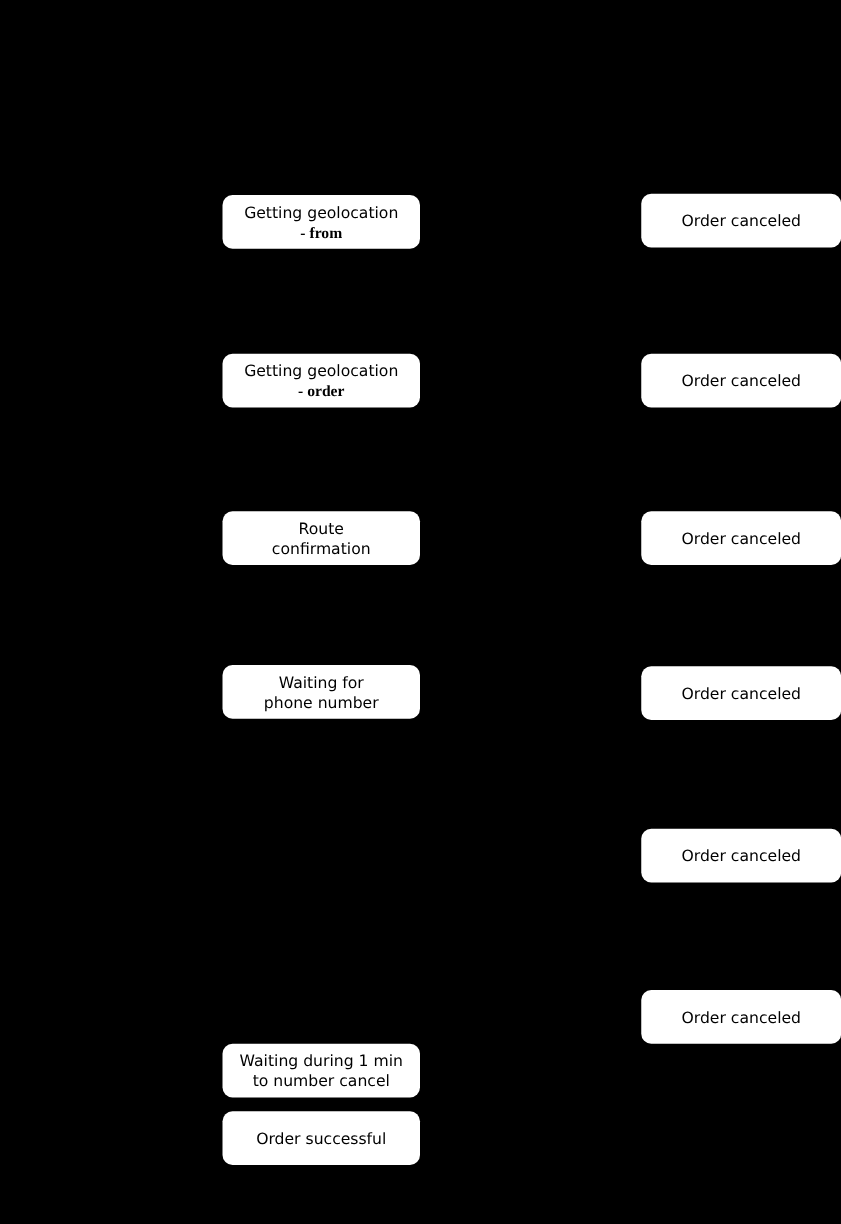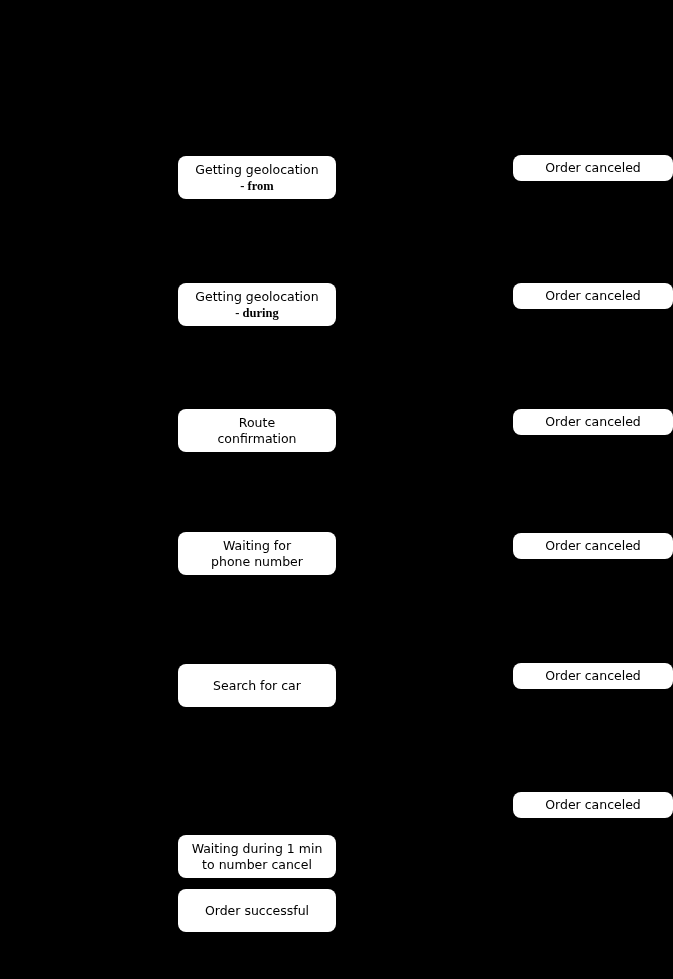--- a/index.html
+++ b/index.html
@@ -36,56 +36,53 @@
   .lcol { left: 162px; width: 158px; height: 43px; }
   .l0 { top: 156px; }
   .l1 { top: 283px; }
   .l2 { top: 409px; }
   .l3 { top: 532px; }
   .l4 { top: 664px; }
   .l5 { top: 835px; }
   .l6 { top: 889px; }
 
   
-  .rcol { left: 497px; width: 160px; height: 26px; text-align: center; }
+  .rcol { left: 497px; width: 160px; height: 43px; text-align: center; }
   .r0 { top: 155px; }
   .r1 { top: 283px; }
   .r2 { top: 409px; }
   .r3 { top: 533px; }
   .r4 { top: 663px; }
   .r5 { top: 792px; }
 </style>
 </head>
 <body>
 
 <div class="canvas">
 
   <div class="node lcol l0">
     <span class="line">Getting geolocation</span>
     <span class="line bold">- from</span>
   </div>
 
   <div class="node lcol l1">
     <span class="line">Getting geolocation</span>
-    <span class="line bold">- during</span>
+    <span class="line bold">- order</span>
   </div>
 
   <div class="node lcol l3">
     <span class="line">Waiting for</span>
     <span class="line">phone number</span>
   </div>
 
   <div class="node lcol l2">
     <span class="line">Route</span>
     <span class="line">confirmation</span>
   </div>
 
-  <div class="node lcol l4">
-    <span class="line">Search for car</span>
-  </div>
 
   <div class="node lcol l5">
     <span class="line">Waiting during 1 min</span>
     <span class="line">to number cancel</span>
   </div>
 
   <div class="node lcol l6">
     <span class="line">Order successful</span>
   </div>
 

